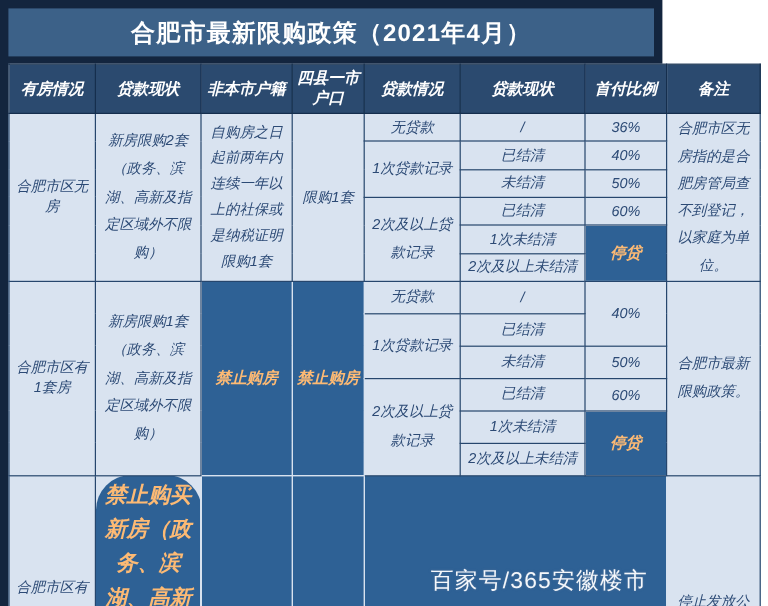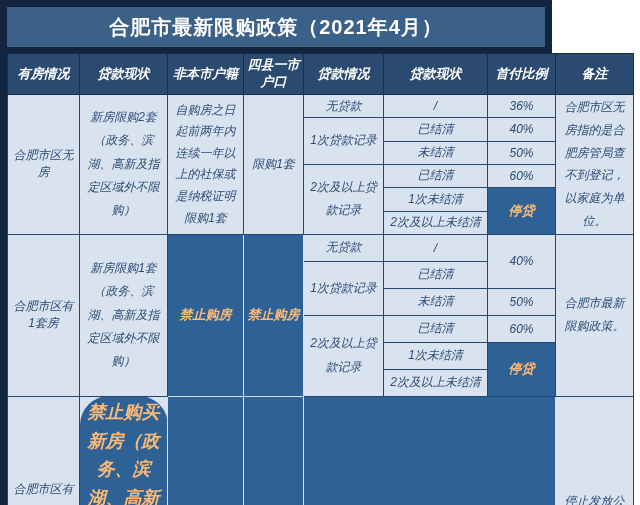--- a/index.html
+++ b/index.html
@@ -170,13 +170,14 @@
         <td class="dark lt multi3">禁止购买新房（政务、滨湖、高新及指定区域外不限购，需全款）</td>
         <td class="dark lt">禁止购房</td>
         <td class="dark lt">禁止购房</td>
         <td colspan="3" class="dark lt">停贷</td>
         <td class="note">停止发放公积金贷款。</td>
       </tr>
     </tbody>
       </table>
   </div>
 
+  <div class="watermark">百家号/365安徽楼市</div>
 </div>
 
 </body></html>

